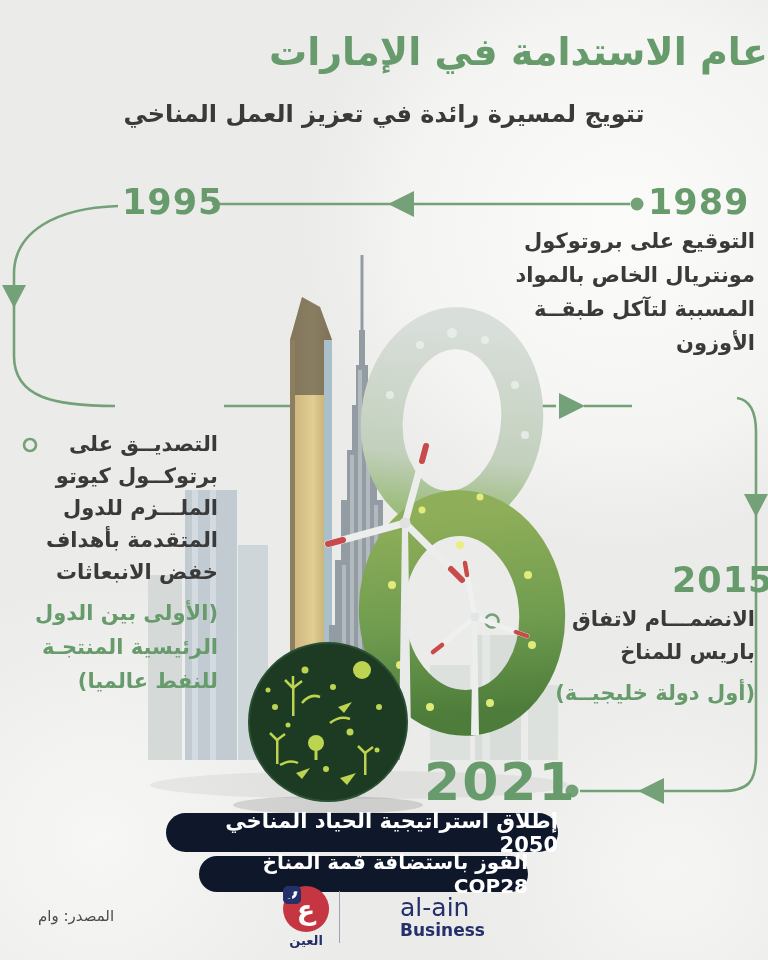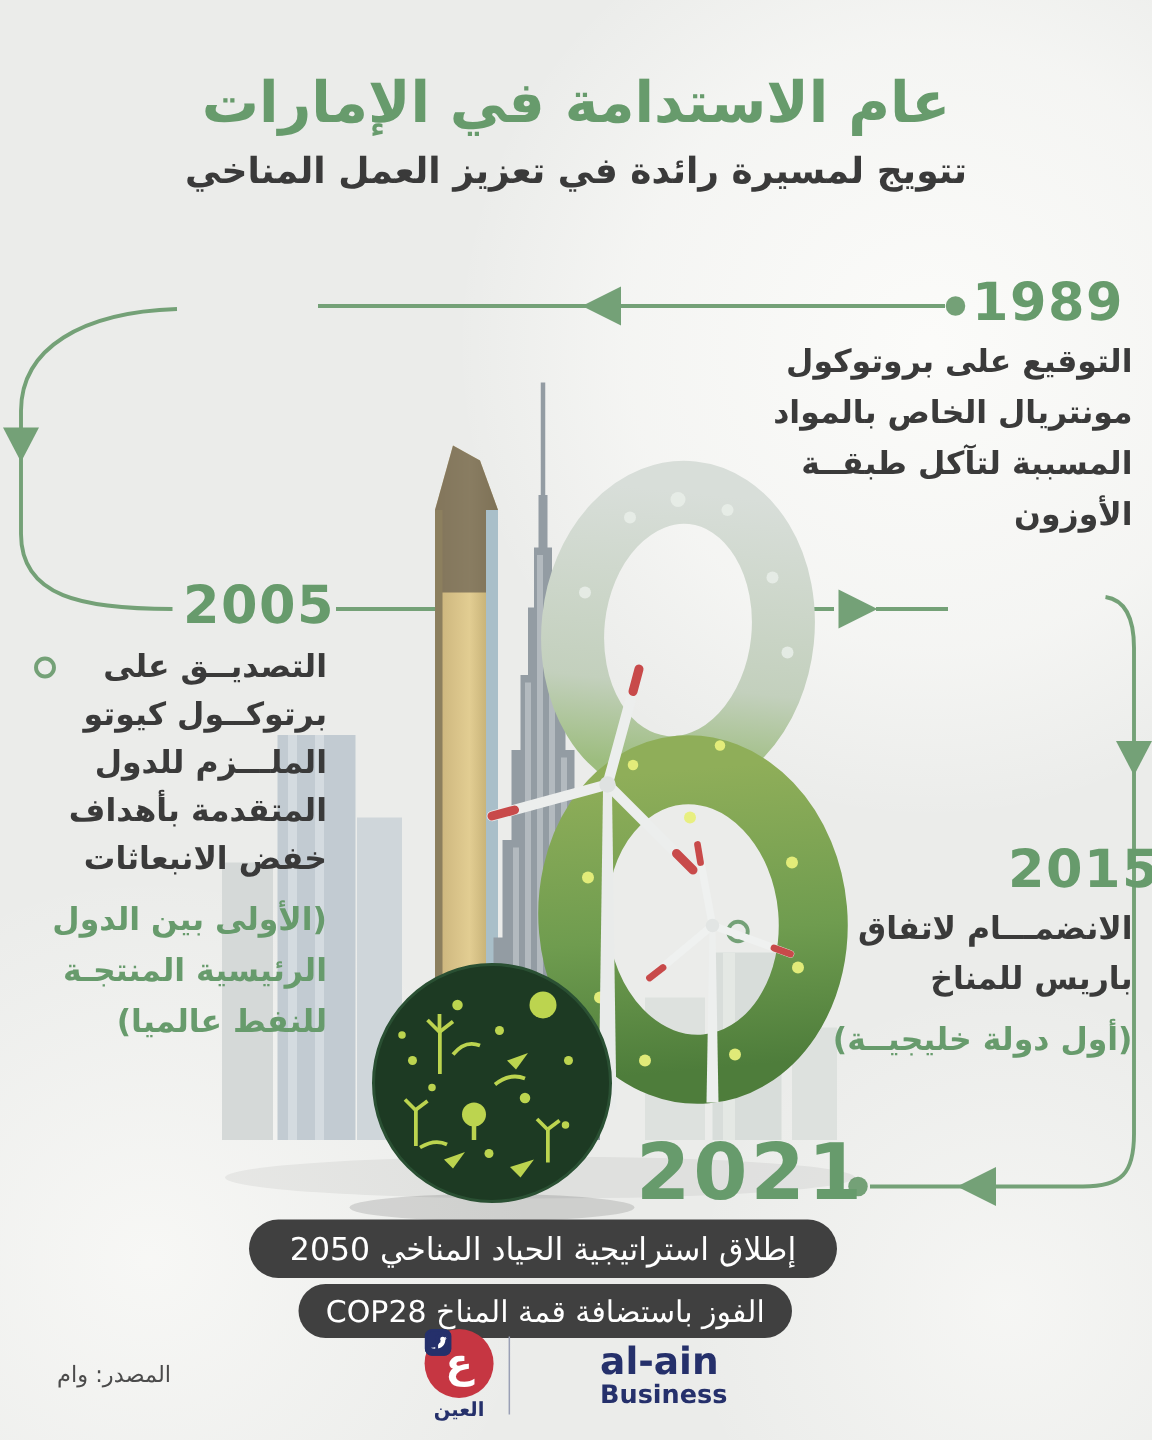--- a/index.html
+++ b/index.html
@@ -8,56 +8,56 @@
 
   
   .blob{position:absolute;border-radius:50%;pointer-events:none;}
   .blob1{left:300px;top:-90px;width:640px;height:640px;
          background:radial-gradient(circle,rgba(252,252,250,0.95) 0%,rgba(252,252,250,0.55) 45%,rgba(252,252,250,0) 70%);}
   .blob2{left:-180px;top:560px;width:560px;height:560px;
          background:radial-gradient(circle,rgba(250,250,248,0.8) 0%,rgba(250,250,248,0) 65%);}
   .blob3{left:420px;top:620px;width:500px;height:500px;
          background:radial-gradient(circle,rgba(250,250,248,0.7) 0%,rgba(250,250,248,0) 60%);}
 
-  .hdr-title{position:absolute;left:0;top:30px;width:768px;text-align:center;
-             font-size:38px;font-weight:bold;color:#679b6c;margin-top:16px;}
+  .hdr-title{position:absolute;left:0;top:30px;width:768px;text-align:right;
+             font-size:38px;font-weight:bold;color:#679b6c;}
   .hdr-sub{position:absolute;left:0;top:100px;width:768px;text-align:center;
            font-size:24px;font-weight:bold;color:#3a3a3a;}
 
   .year{position:absolute;font-weight:bold;color:#679b6c;font-size:35px;letter-spacing:1px;}
   .year-big{font-size:52px;letter-spacing:2px;}
 
   .tl-text{position:absolute;direction:rtl;text-align:right;color:#3a3a3a;
            font-weight:bold;font-size:21px;line-height:34px;white-space:pre-line;}
   .tl-note{position:absolute;direction:rtl;text-align:right;color:#679b6c;
            font-weight:bold;font-size:21px;line-height:34px;white-space:pre-line;}
 
-  .pill{position:absolute;background:#404040;color:#ffffff;direction:rtl;
+  .pill{position:absolute;background:#0f172a;color:#ffffff;direction:rtl;
         display:flex;align-items:center;justify-content:center;
-        font-weight:normal;border-radius:20px;}
+        font-weight:bold;border-radius:20px;}
   .pill1{left:166px;top:813px;width:392px;height:39px;font-size:21px;}
   .pill2{left:199px;top:856px;width:329px;height:36px;font-size:20px;}
 
   svg{position:absolute;left:0;top:0;}
   #connectors{left:0;top:0;}
   #artwork{left:130px;top:245px;}
 
   .src{position:absolute;left:38px;top:907px;font-size:15px;color:#4b4b4b;direction:rtl;}
 
   .footer-logo{position:absolute;left:50%;top:886px;transform:translateX(-50%);
                display:flex;align-items:center;gap:10px;}
   .alain-circle{width:46px;height:46px;border-radius:50%;background:#c63642;
                 display:flex;align-items:center;justify-content:center;
                 color:#fff;font-size:27px;font-weight:bold;line-height:1;}
   .alain-ar{text-align:center;color:#25306b;font-weight:bold;font-size:13px;margin-top:1px;}
   .logo-div{width:1px;height:52px;background:#9aa0b5;}
   .social-grid{display:grid;grid-template-columns:18px 18px;grid-template-rows:18px 18px;gap:4px;}
   .social{width:18px;height:18px;}
   .latin-wrap{display:flex;flex-direction:column;line-height:1;}
-  .latin-name{color:#25306b;font-weight:bold;font-size:25px;}
+  .latin-name{color:#25306b;font-weight:normal;font-size:25px;}
   .latin-div{color:#25306b;font-weight:bold;font-size:17px;margin-top:2px;}
 </style>
 </head>
 <body>
 
 <div id="page">
 
   <div class="blob blob1"></div>
   <div class="blob blob2"></div>
   <div class="blob blob3"></div>
@@ -218,21 +218,21 @@
       <path d="M 172 458 q 8 -10 18 -6" stroke="#bcd44f" stroke-width="2.5" fill="none"></path>
       <path d="M 200 478 q 10 -8 20 -4" stroke="#bcd44f" stroke-width="2.5" fill="none"></path>
       <path d="M 150 520 q 10 -6 18 -2" stroke="#bcd44f" stroke-width="2.5" fill="none"></path>
     </g>
   </svg>
 
   <div class="hdr-title">عام الاستدامة في الإمارات</div>
   <div class="hdr-sub">تتويج لمسيرة رائدة في تعزيز العمل المناخي</div>
 
   <div class="year" style="left:648px;top:182px;">1989</div>
-  <div class="year" style="left:122px;top:384px;">2005</div>
+  <div class="year" style="left:122px;top:182px;">1995</div>
   <div class="year" style="left:672px;top:560px;">2015</div>
   <div class="year year-big" style="left:424px;top:752px;">2021</div>
 
   <div class="tl-text" style="right:13px;top:224px;width:350px;">التوقيع على بروتوكول
 مونتريال الخاص بالمواد
 المسببة لتآكل طبقــة
 الأوزون</div>
   <div class="tl-text" style="left:22px;top:428px;width:196px;line-height:32px;">التصديــق على
 برتوكــول كيوتو
 الملـــزم للدول

